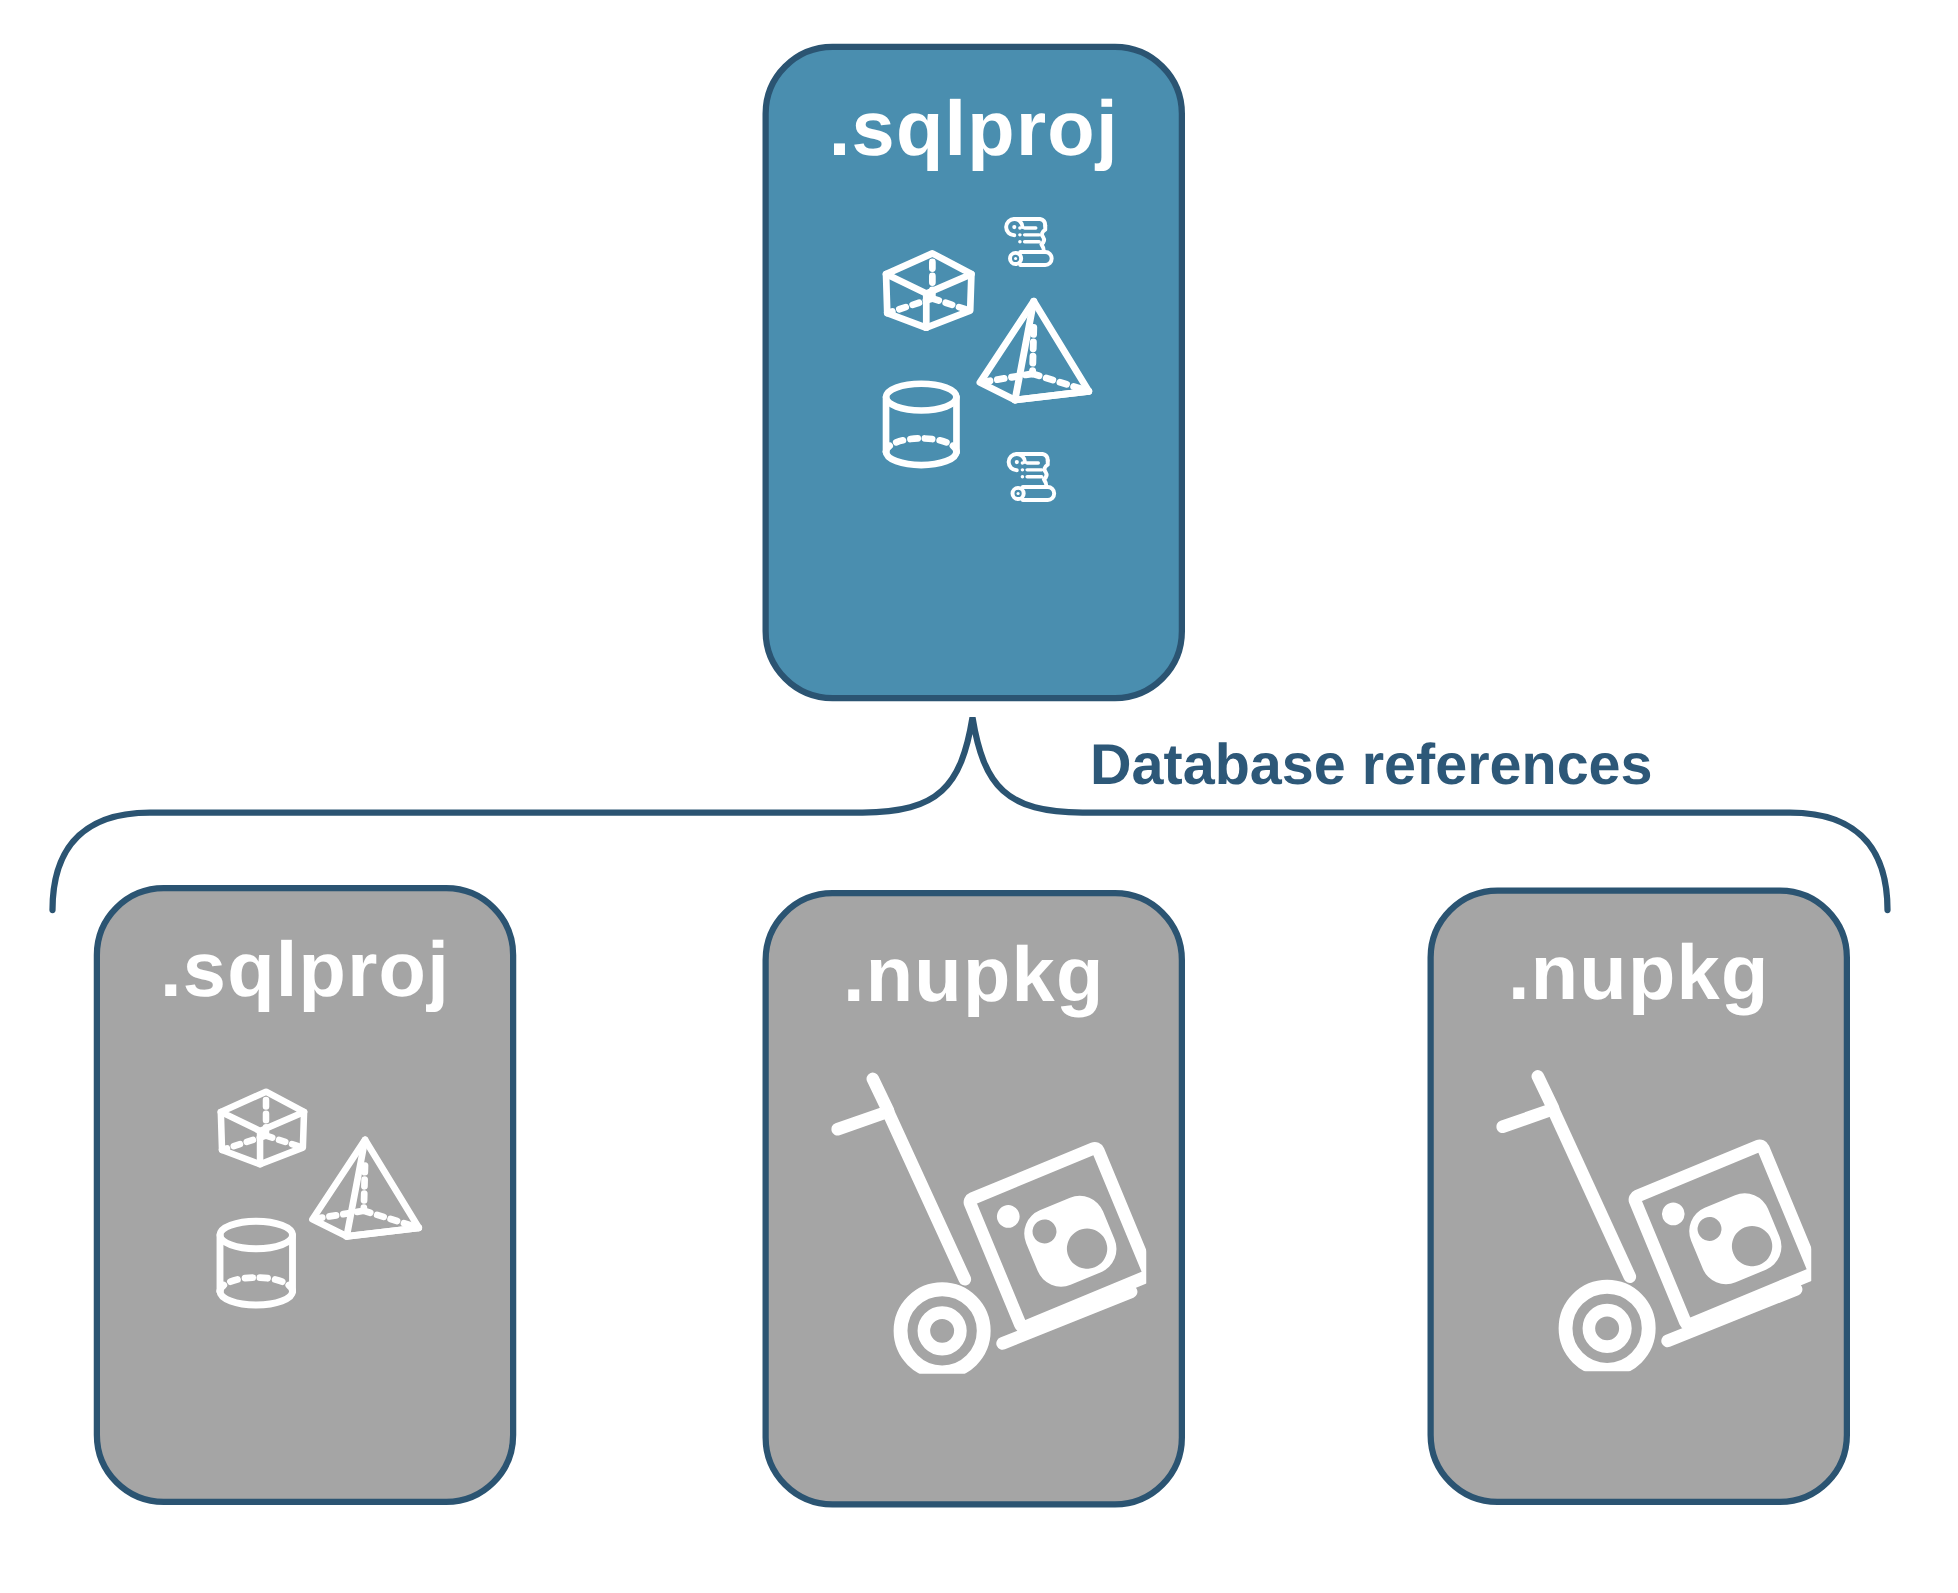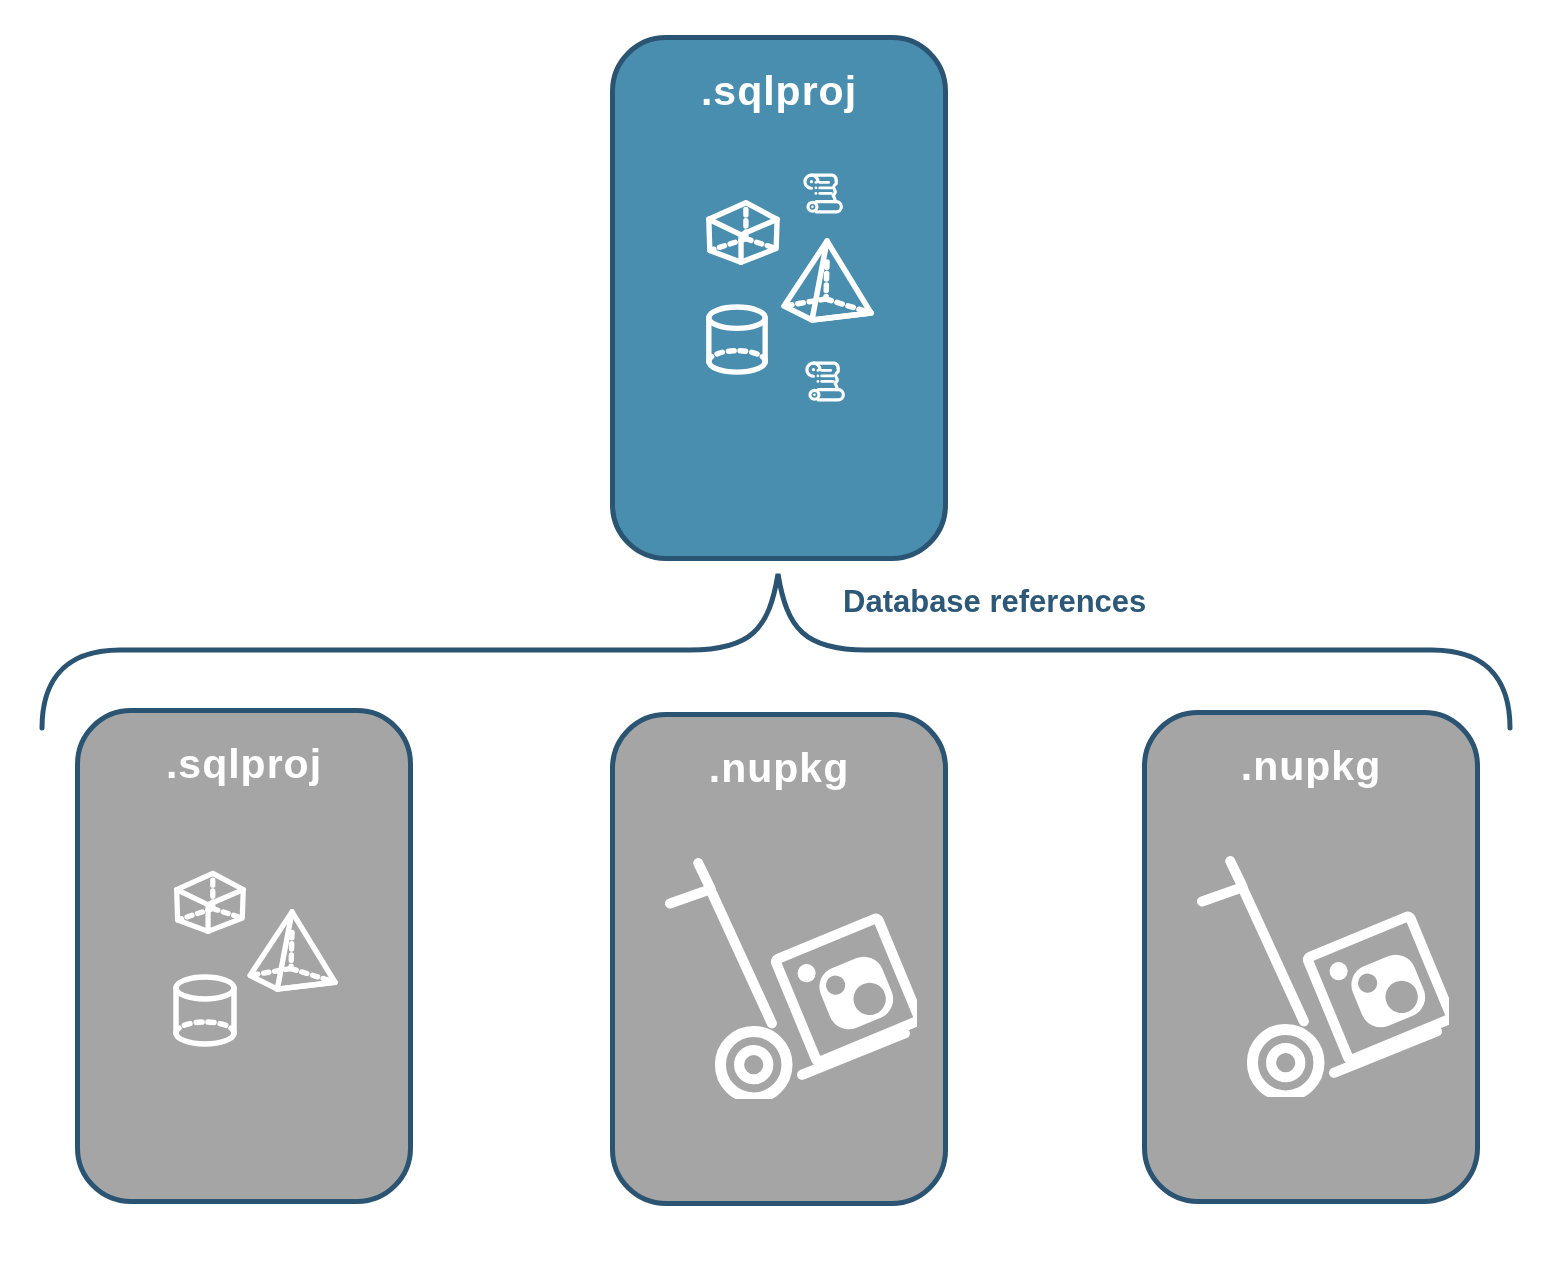--- a/index.html
+++ b/index.html
@@ -16,29 +16,29 @@
     border:5px solid var(--outline, #2B5472);
     border-radius:56px;
   }
   .card.root  { left:610px;  top:35px;  width:338px; height:526px; background:var(--root-fill, #4A8EAF); }
   .card.c1    { left:75px;   top:708px; width:338px; height:496px; background:var(--child-fill, #A5A5A5); }
   .card.c2    { left:610px;  top:712px; width:338px; height:494px; background:var(--child-fill, #A5A5A5); }
   .card.c3    { left:1142px; top:710px; width:338px; height:494px; background:var(--child-fill, #A5A5A5); }
   .card-title {
     position:absolute; left:0; right:0; top:28px;
     text-align:center;
-    font-size:41px; font-weight:bold;
+    font-size:62px; font-weight:bold;
     color:var(--label-text, #ffffff);
     letter-spacing:1px;
   }
   .icon { position:absolute; }
   svg.connector { position:absolute; left:0; top:0; pointer-events:none; }
   .connector-label {
-    position:absolute; left:843px; top:584px;
-    font-size:31px; font-weight:bold;
+    position:absolute; left:872px; top:584px;
+    font-size:46px; font-weight:bold;
     color:var(--connector-text, #2D5878);
     white-space:nowrap;
     text-align:right;
   }
   .defs-holder { position:absolute; width:0; height:0; overflow:hidden; }
 </style>
 </head>
 <body>
 
 <svg class="defs-holder" aria-hidden="true">

